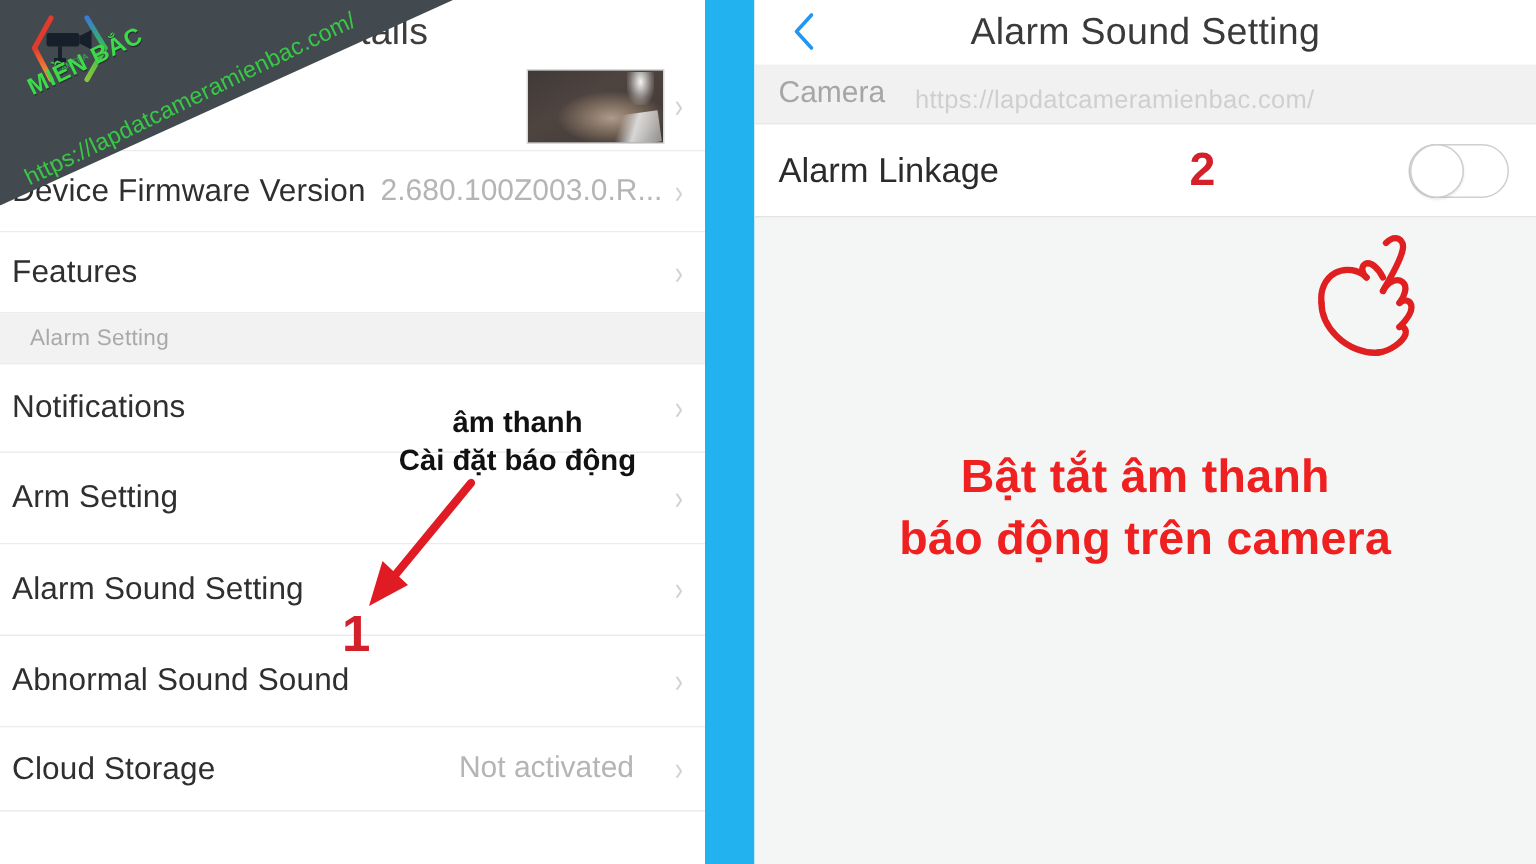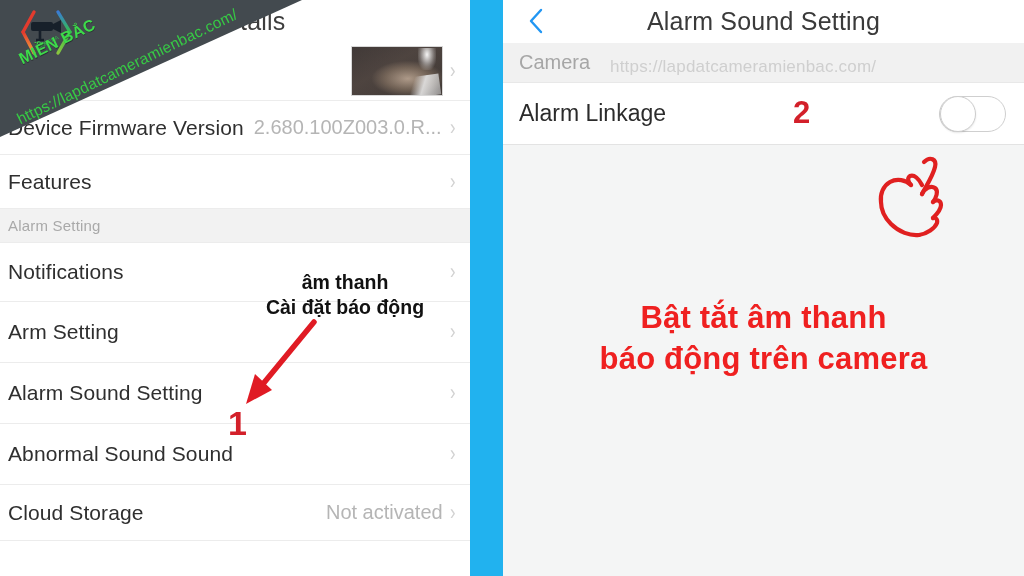--- a/index.html
+++ b/index.html
@@ -54,21 +54,21 @@
   .chev {
     font-size: 22px; color: #d2d2d2;
     font-weight: 300; line-height: 1;
     transform: scaleX(.75);
     margin-left: 6px;
   }
   .lp-section {
     width: 470px;
     background: #f2f2f2;
     display: flex; align-items: center;
-    padding-left: 8px;
+    padding-left: 20px;
     border-bottom: 1px solid #ececec;
   }
   .lp-section-label {
     font-size: 15px; color: #a9a9a9; letter-spacing: .2px;
   }
   .thumb {
     width: 92px; height: 50px;
     background:
       radial-gradient(ellipse 52% 48% at 62% 66%, #a08a78 0%, #5a4a3e 48%, #2a2220 78%),
       linear-gradient(150deg, #1b1b1b 0%, #2b2724 40%, #1a1a18 100%);
@@ -312,21 +312,21 @@
       <span class="chev">›</span>
     </div>
 
     <div class="lp-row" style="height:61px;">
       <span class="lp-row-label">Abnormal Sound Sound</span>
       <span class="lp-spacer"></span>
       <span class="chev">›</span>
     </div>
 
 
-    <div class="lp-row" style="height:56px;">
+    <div class="lp-row" style="height:56px;gap:20px;">
       <span class="lp-row-label">Cloud Storage</span>
       <span class="lp-spacer"></span>
       <span class="lp-row-value">Not activated</span>
       <span class="chev">›</span>
     </div>
 
     <div id="lp-caption">
       <div>âm thanh</div>
       <div>Cài đặt báo động</div>
     </div>

